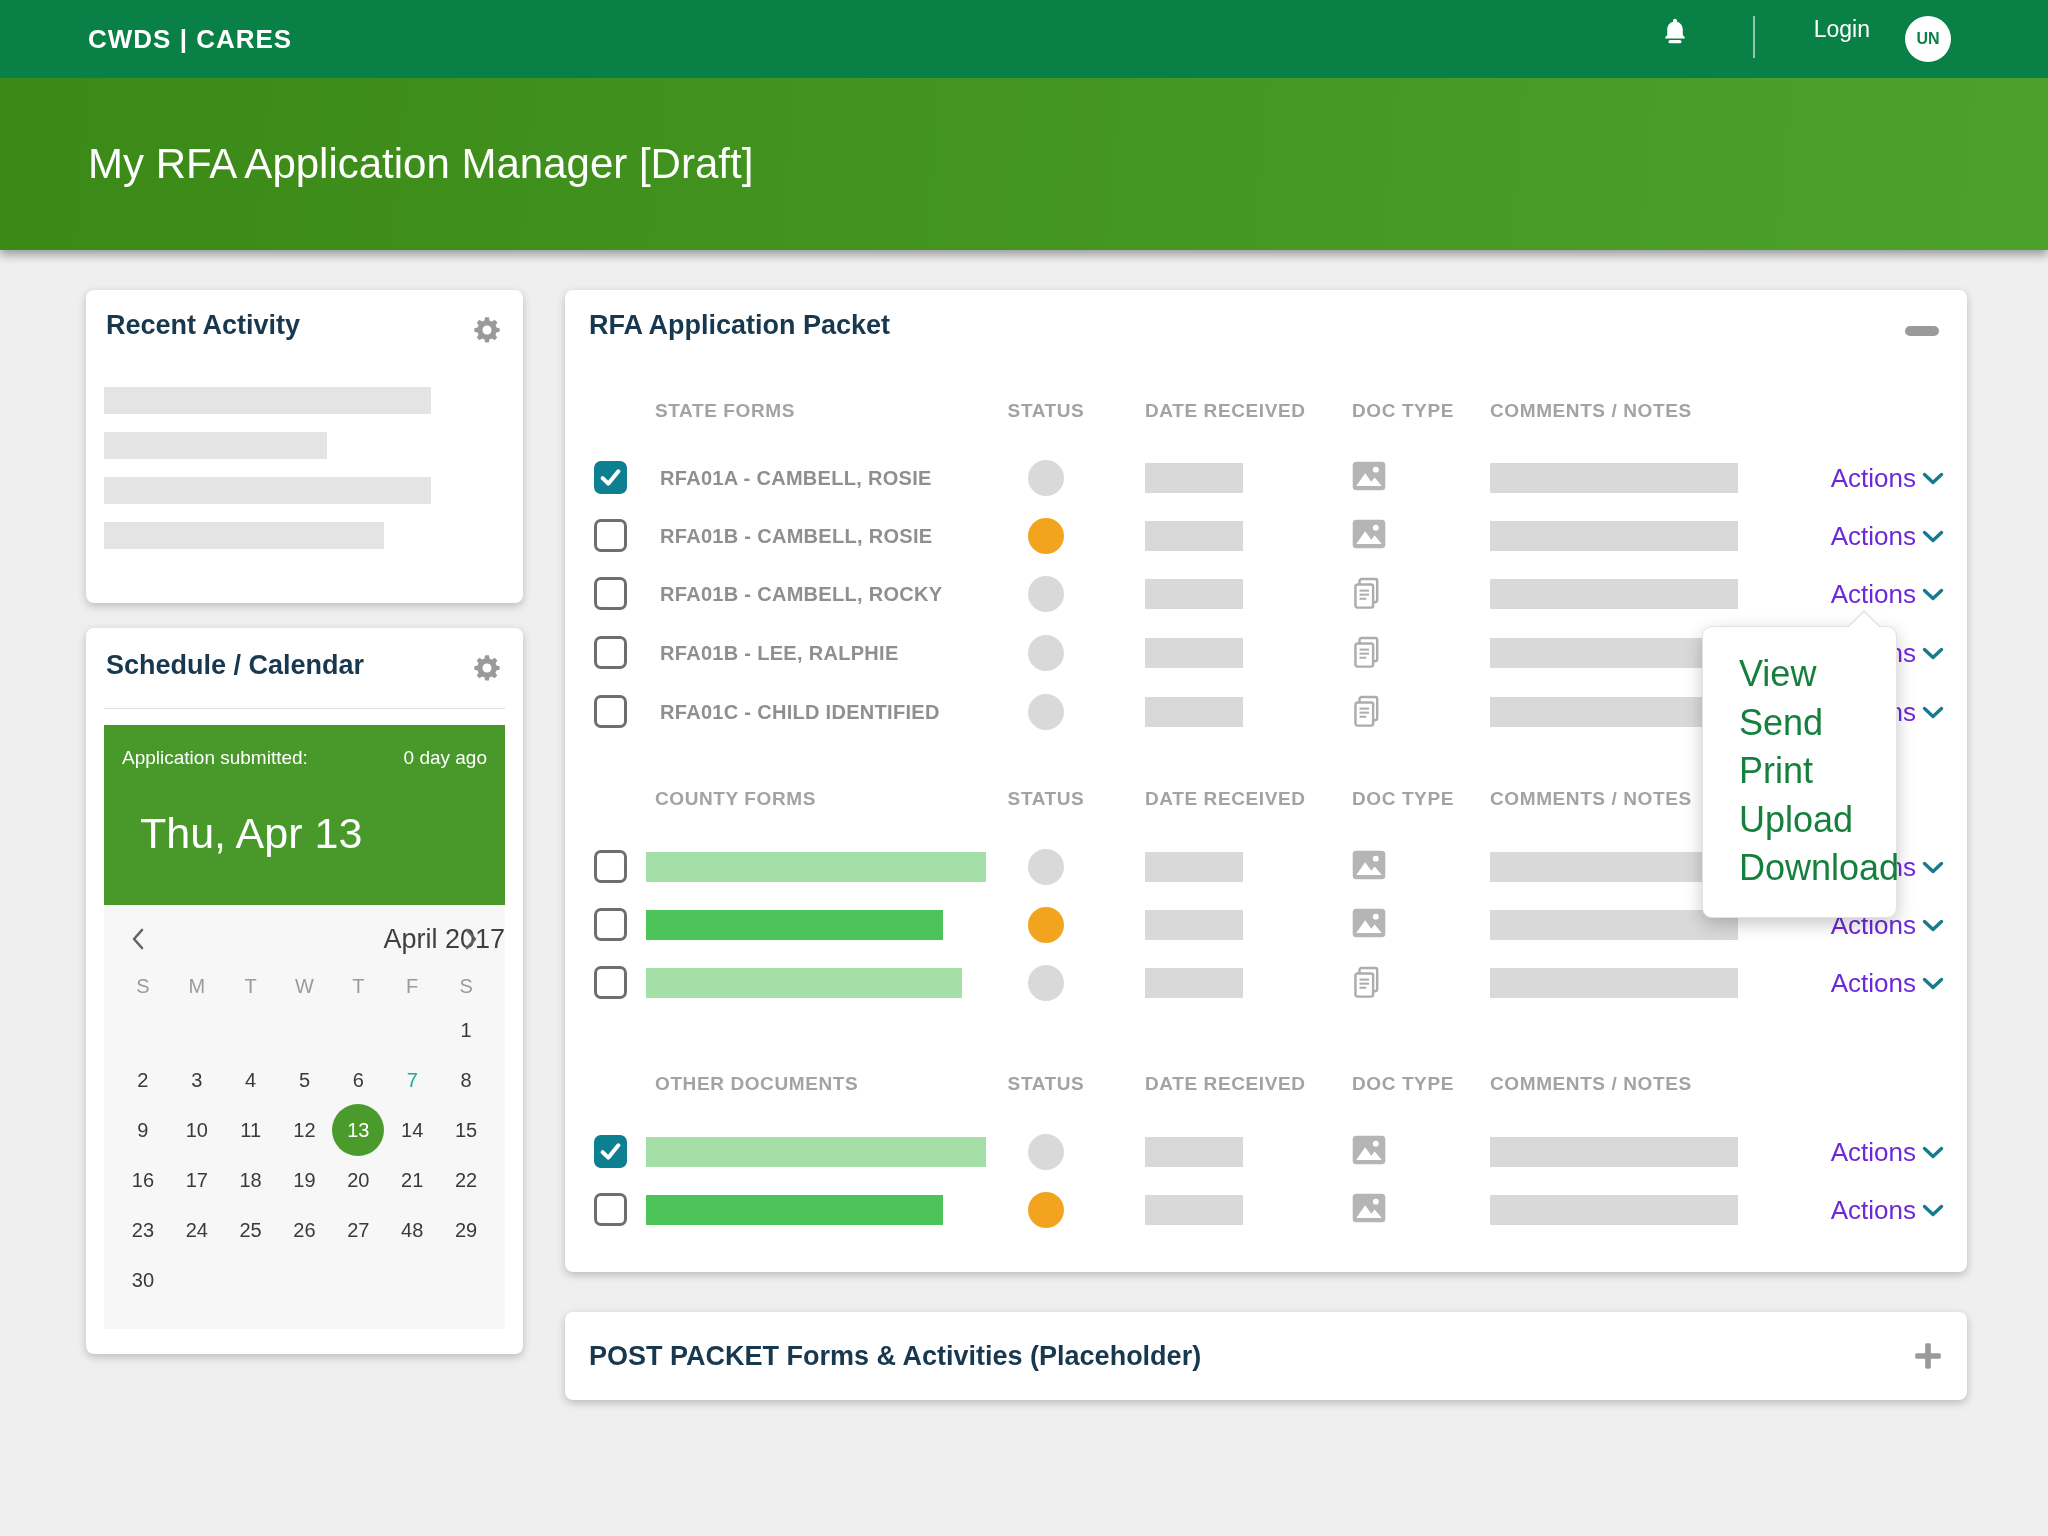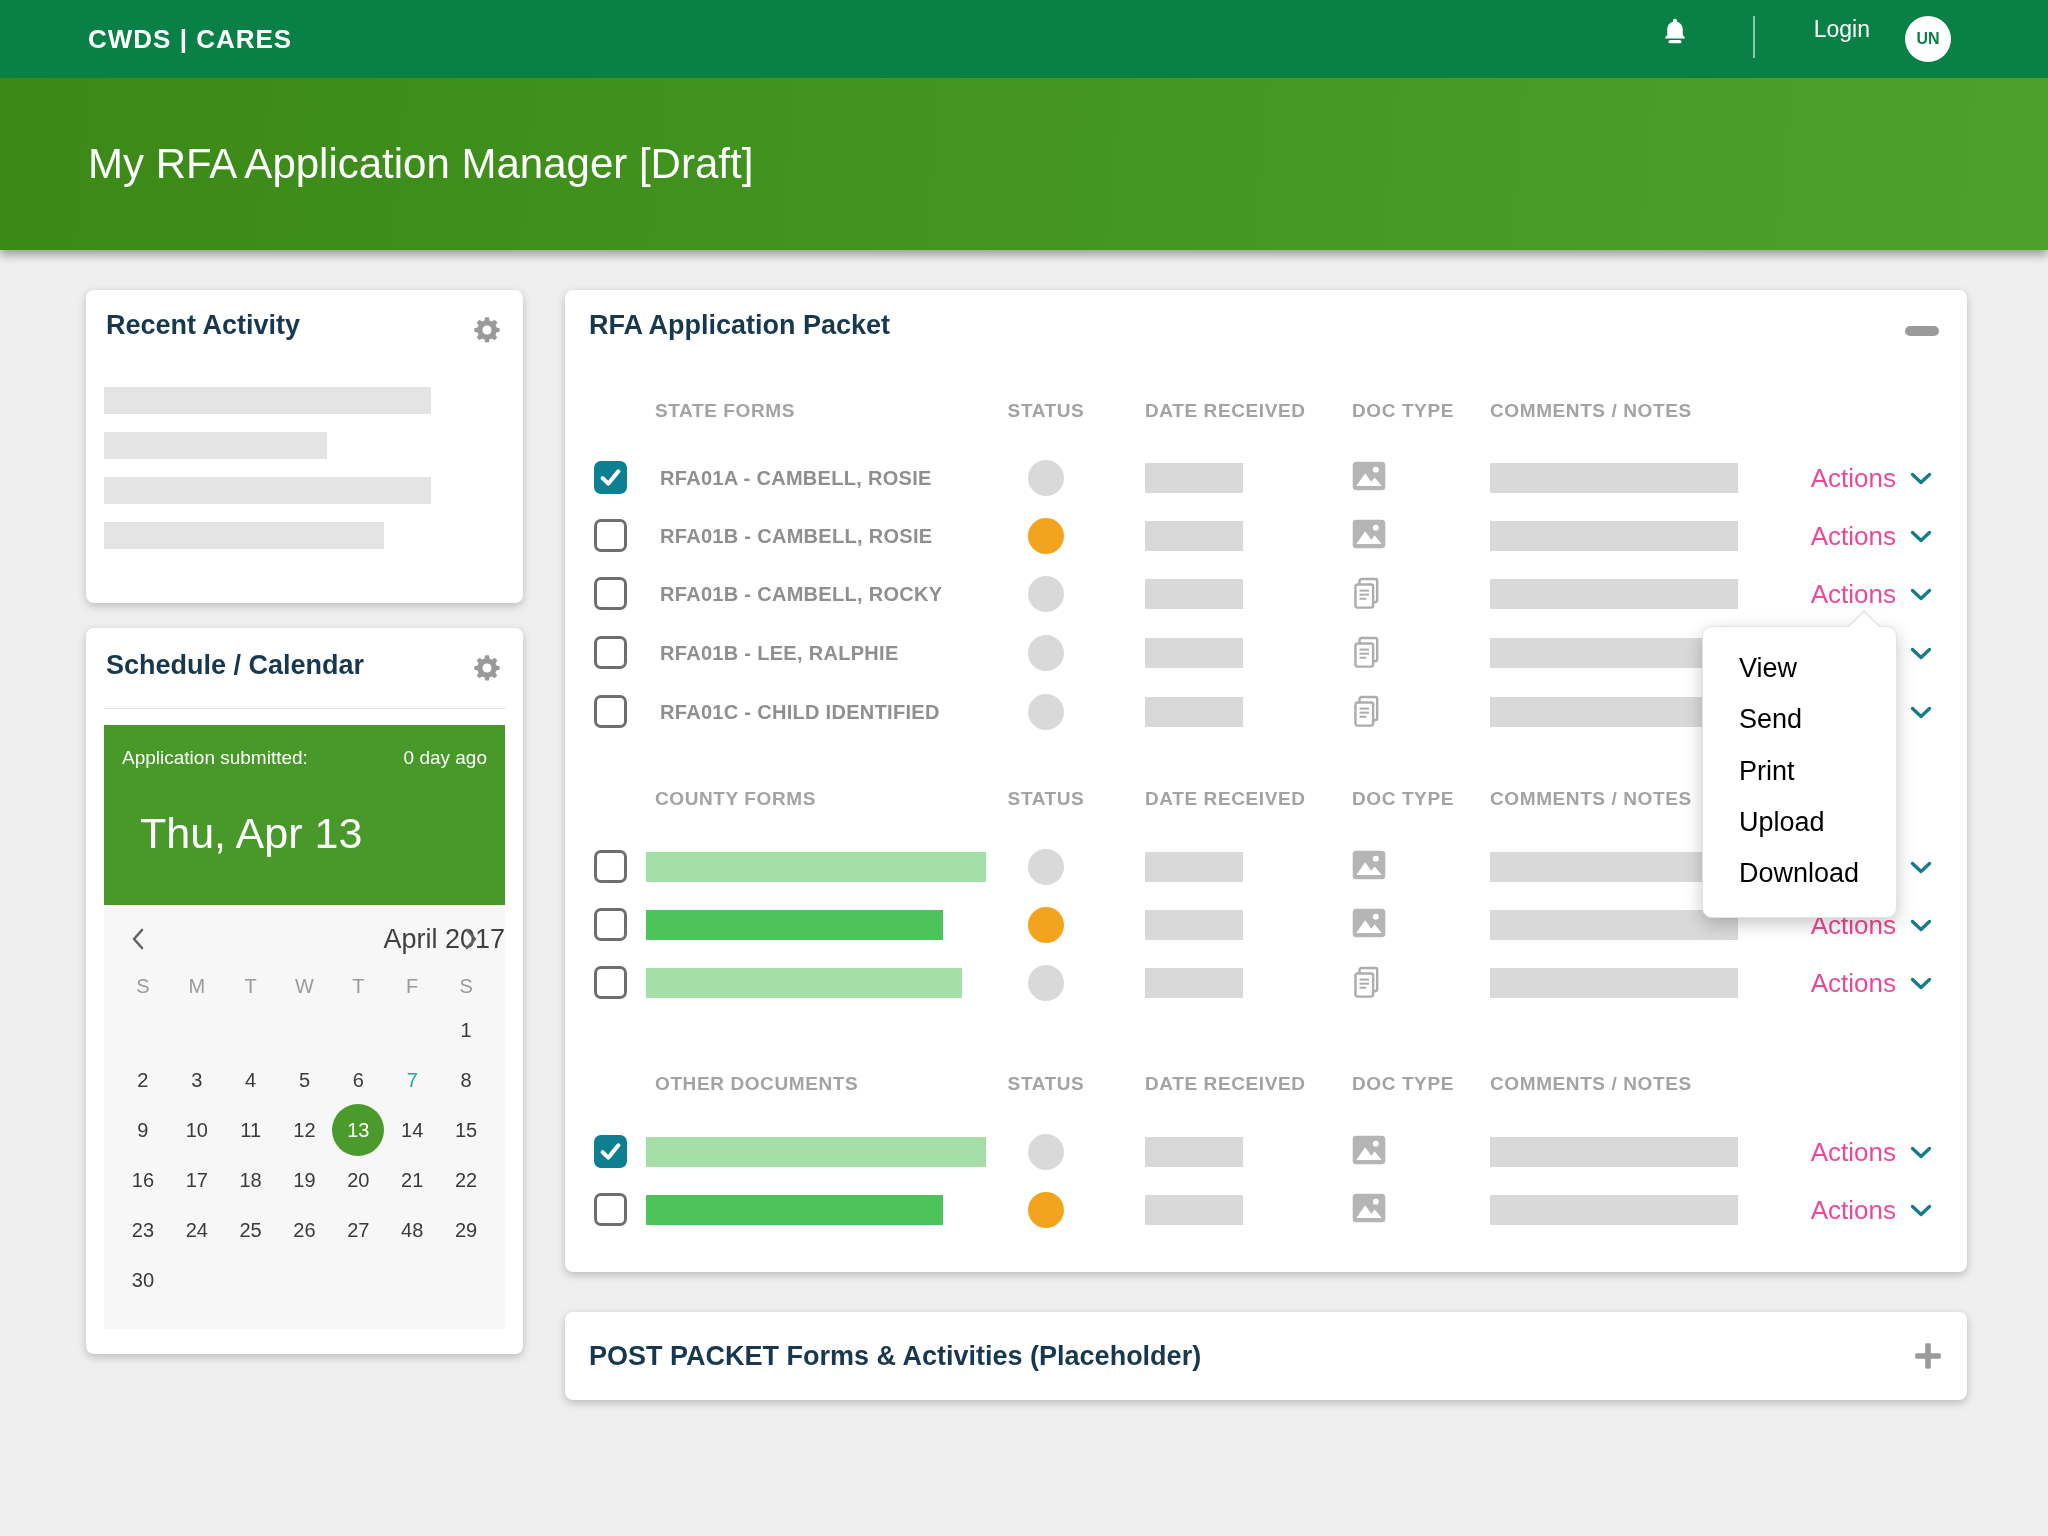--- a/index.html
+++ b/index.html
@@ -68,39 +68,39 @@
   .row-label{position:absolute;left:95px;top:0;line-height:58px;font-size:20px;font-weight:700;color:#8f8f8f;letter-spacing:.3px;}
   .row-bar{position:absolute;left:81px;top:14px;height:30px;}
   .tone-light{background:#a5dfa8;}
   .tone-medium{background:#4cc45a;}
   .dot{position:absolute;left:463px;top:11px;width:36px;height:36px;border-radius:50%;}
   .dot-gray{background:#d9d9d9;}
   .dot-orange{background:#f3a41f;}
   .date-bar{position:absolute;left:580px;top:14px;width:98px;height:30px;background:#d9d9d9;}
   .doc-ic{position:absolute;left:787px;top:12px;line-height:0;}
   .comment-bar{position:absolute;left:925px;top:14px;width:248px;height:30px;background:#d9d9d9;}
-  .actions{position:absolute;right:35px;top:0;height:58px;display:flex;align-items:center;gap:14px;
-           color:#ec4899;font-size:26px;cursor:pointer;}
+  .actions{position:absolute;right:23px;top:0;height:58px;display:flex;align-items:center;gap:6px;
+           color:#6d28d9;font-size:26px;cursor:pointer;}
   .chev{line-height:0;}
 
   
   #postpacket{left:565px;top:1312px;width:1402px;height:88px;}
   #postpacket .card-title{position:absolute;left:24px;top:50%;transform:translateY(-50%);}
   .plus{position:absolute;right:22px;top:50%;transform:translateY(-50%);line-height:0;cursor:pointer;}
 
   
   .popover{position:absolute;left:1702px;top:626px;width:193px;height:290px;background:#fff;
            border:1px solid #e3e3e3;border-radius:10px;box-shadow:0 6px 18px rgba(0,0,0,.22);z-index:60;}
   .popover::before{content:"";position:absolute;top:-17px;left:144px;width:0;height:0;
            border:17px solid transparent;border-top:0;border-bottom:17px solid #e0e0e0;}
   .popover::after{content:"";position:absolute;top:-15px;left:146px;width:0;height:0;
            border:15px solid transparent;border-top:0;border-bottom:15px solid #fff;}
   #action-menu{position:absolute;left:0;top:0;right:0;bottom:0;display:flex;flex-direction:column;
            justify-content:space-between;padding:26px 10px 28px 36px;box-sizing:border-box;}
-  .menu-item{font-size:27px;color:#000000;cursor:pointer;}
+  .menu-item{font-size:36px;color:#15803d;cursor:pointer;}
 </style>
 </head>
 <body>
 
 <div class="canvas">
 
   <div class="topbar">
     <div class="brand">CWDS | CARES</div>
     <div class="topbar-right">
       <span class="bell">

